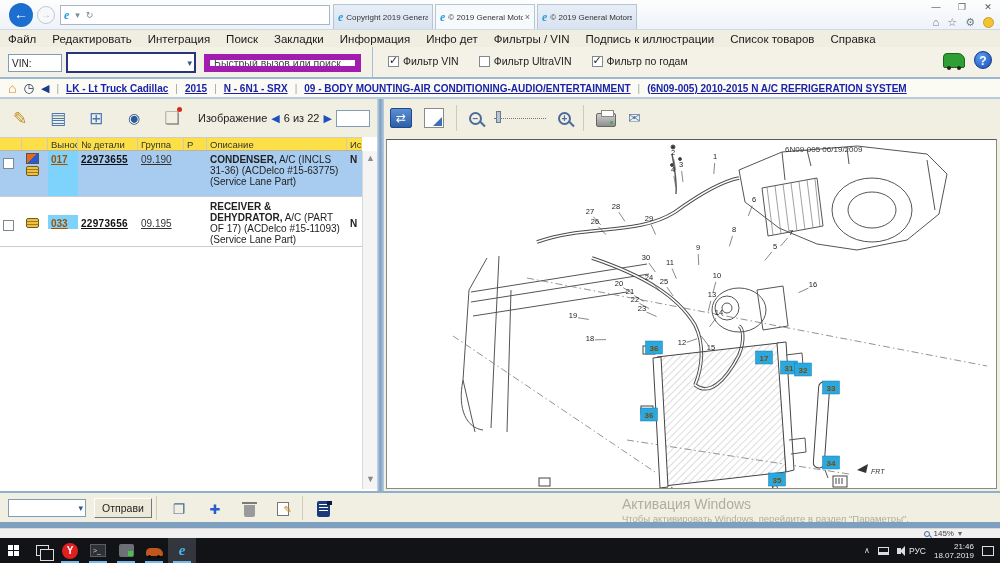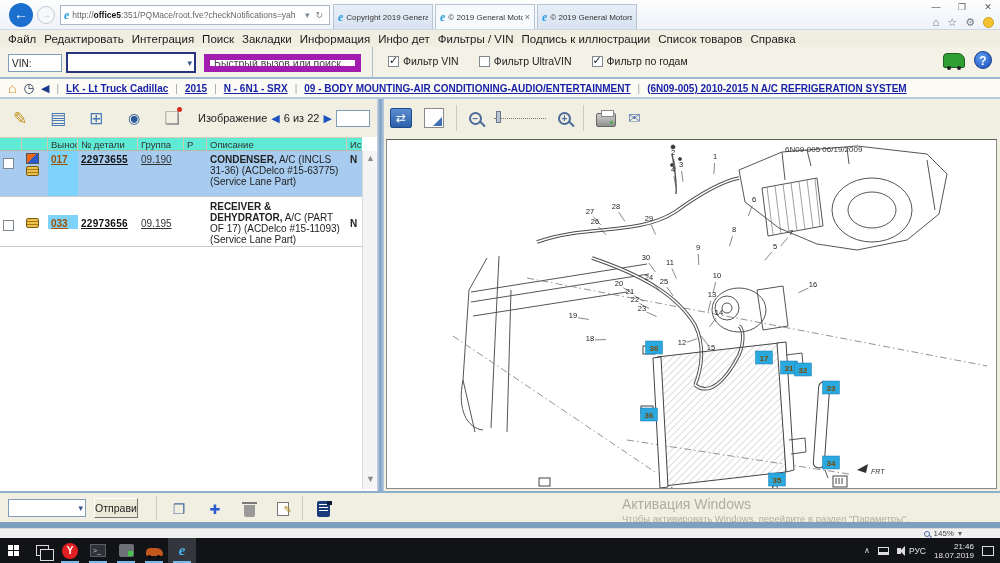--- a/index.html
+++ b/index.html
@@ -27,21 +27,21 @@
   .tab .t-title { flex:1; font-size:8px; color:#333; white-space:nowrap; overflow:hidden; }
   .tab .t-close { font-size:9px; color:#666; margin-left:2px; }
   .winbtns { position:absolute; right:4px; top:0; display:flex; gap:10px; }
   .winbtn { font-size:9px; color:#555; width:16px; text-align:center; line-height:15px; }
   .chrome-icons { position:absolute; right:6px; top:15px; display:flex; gap:8px; align-items:center; }
   .ci { font-size:11px; color:#6d7b89; line-height:14px; }
   .ci-smiley { width:11px; height:11px; border-radius:50%; background:#f4c430; border:1px solid #caa020; }
 
   
   #menubar { position:absolute; top:30px; left:0; width:1000px; height:17px; background:#f0eee1;
-    display:flex; align-items:center; gap:8px; padding-left:8px; font-size:11.5px; color:#1a1a1a; }
+    display:flex; align-items:center; gap:16px; padding-left:8px; font-size:11.5px; color:#1a1a1a; }
   #menubar span { white-space:nowrap; }
 
   
   #vinbar { position:absolute; top:47px; left:0; width:1000px; height:32px; background:#f4f2e6;
     border-bottom:2px solid #9cb8d0; }
   .vin-select { position:absolute; left:8px; top:7px; width:54px; height:18px; background:#fff;
     border:1px solid #7f9db9; font-size:10px; display:flex; align-items:center; justify-content:space-between; padding:0 3px;gap:44px; }
   .vin-combo { position:absolute; left:66px; top:5px; width:130px; height:21px; background:#fff;
     border:2px solid #27357f; display:flex; align-items:center; justify-content:flex-end; padding-right:2px; }
   .combo-caret { color:#33548a; font-size:9px; }
@@ -83,21 +83,21 @@
   .g-list { color:#4a7ab5; }
   .g-adddoc { color:#4a7ab5; }
   .g-eye { color:#2a5a9a; font-size:14px; }
   .g-note { color:#8a8a8a; }
   .g-note .pin { position:absolute; right:2px; top:1px; width:5px; height:5px; border-radius:50%; background:#d42a1a; }
   .imgnav { display:flex; align-items:center; gap:4px; font-size:11px; color:#222; }
   .navarrow { color:#1a50c0; font-size:11px; }
   .page-box { width:34px; height:17px; border:1px solid #7f9db9; background:#fff; }
 
   
-  .theader { position:absolute; left:0; top:38px; width:362px; height:14px; background:#5eead4;
+  .theader { position:absolute; left:0; top:38px; width:362px; height:14px; background:#fde047;
     border-top:1px solid #d2ceba; border-bottom:1px solid #b9b5a0; font-size:9.5px; color:#333; display:flex; }
   .th { border-right:1px solid #cfcbb6; padding:1px 2px 0 3px; white-space:nowrap; overflow:hidden; }
   .th:first-child { border-left:none; }
   .col-cb { width:22px; } .col-ic { width:26px; } .col-call { width:30px; } .col-part { width:60px; }
   .col-grp { width:46px; } .col-p { width:23px; } .col-desc { width:140px; } .col-use { width:15px; border-right:none; }
   .trow { position:absolute; left:0; width:362px; display:flex; border-bottom:1px solid #cccccc; font-size:10px; }
   .trow .cell { padding:3px 2px 0 3px; }
   .row-sel { background:#a8ccf0; }
   .cell-call { background:#7dd3fc; }
   .callout-link { color:#a05000; font-weight:bold; text-decoration:underline; }
@@ -138,21 +138,21 @@
   
   .canvas { position:absolute; left:2px; top:40px; width:611px; height:350px; background:#fff;
     border:1px solid #8a8a8a; border-top:1px solid #5a5a5a; }
   .canvas svg { display:block; }
 
   
   #bottombar { position:absolute; top:491px; left:0; width:1000px; height:31px; background:#f1efe2;
     border-top:2px solid #8fb0cc; }
   .b-select { position:absolute; left:8px; top:6px; width:78px; height:18px; background:#fff; border:1px solid #7f9db9;
     display:flex; align-items:center; justify-content:flex-end; padding-right:2px; }
-  .b-send { position:absolute; left:94px; top:5px; width:44px; height:20px; background:#ece9d8;
+  .b-send { position:absolute; left:94px; top:5px; width:58px; height:20px; background:#ece9d8;
     border:1px solid #999; border-color:#fff #777 #777 #fff; font-size:10.5px; text-align:center; line-height:18px; color:#222; }
   .b-sep { position:absolute; top:3px; width:1px; height:24px; background:#cfcbb6; }
   .bicon { position:absolute; top:6px; width:22px; height:20px; display:flex; align-items:center; justify-content:center; }
   .g-copywin { color:#4a6a9a; font-size:14px; }
   .g-plusdoc { color:#2a5ad0; font-size:13px; font-weight:bold; }
   .trash { width:11px; height:12px; background:#9a9a9a; border-radius:0 0 2px 2px; position:relative; margin-top:3px; }
   .trash::before { content:""; position:absolute; left:-2px; top:-3px; width:15px; height:2px; background:#7a7a7a; }
   .doc-edit { width:12px; height:14px; background:#fff; border:1px solid #777; position:relative; }
   .doc-edit::after { content:"✎"; position:absolute; right:-4px; top:1px; color:#c09020; font-size:10px; }
   .notebook { width:13px; height:16px; background:#1a3a7a; border-radius:2px; position:relative; }
@@ -199,21 +199,20 @@
 </head>
 <body>
 
 <div id="screen">
 
   <div id="titlebar">
     <div class="nav-back">←</div>
     <div class="nav-fwd">→</div>
     <div class="addressbar">
       <span class="ie-e">e</span>
-      <span class="url"><span>http://</span><b>office5</b><span>:351/PQMace/root.fve?checkNotifications=yah</span></span>
       <span class="addr-caret">▾</span>
       <span class="addr-refresh">↻</span>
     </div>
     <div class="tabs">
       <div class="tab">
         <span class="ie-e">e</span>
         <span class="t-title">Copyright 2019 General Motors</span>
       </div>
       <div class="tab active">
         <span class="ie-e">e</span>

